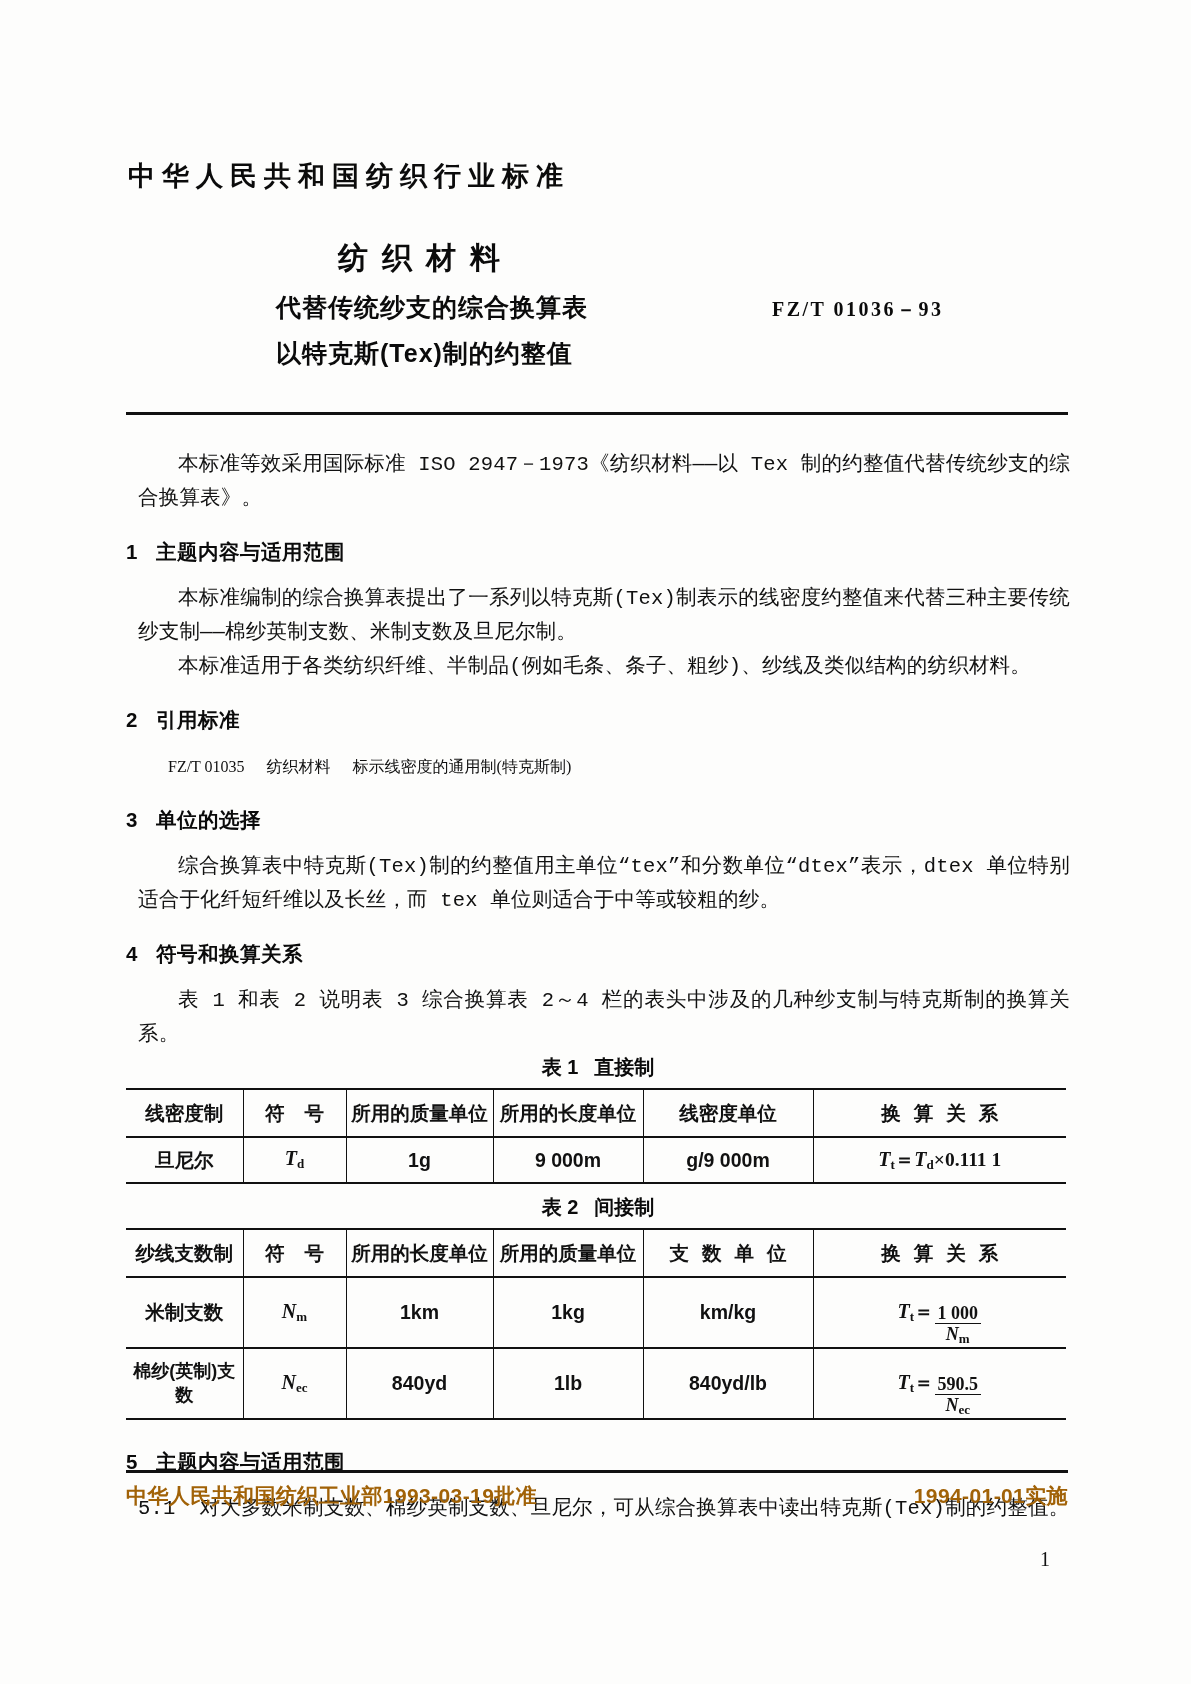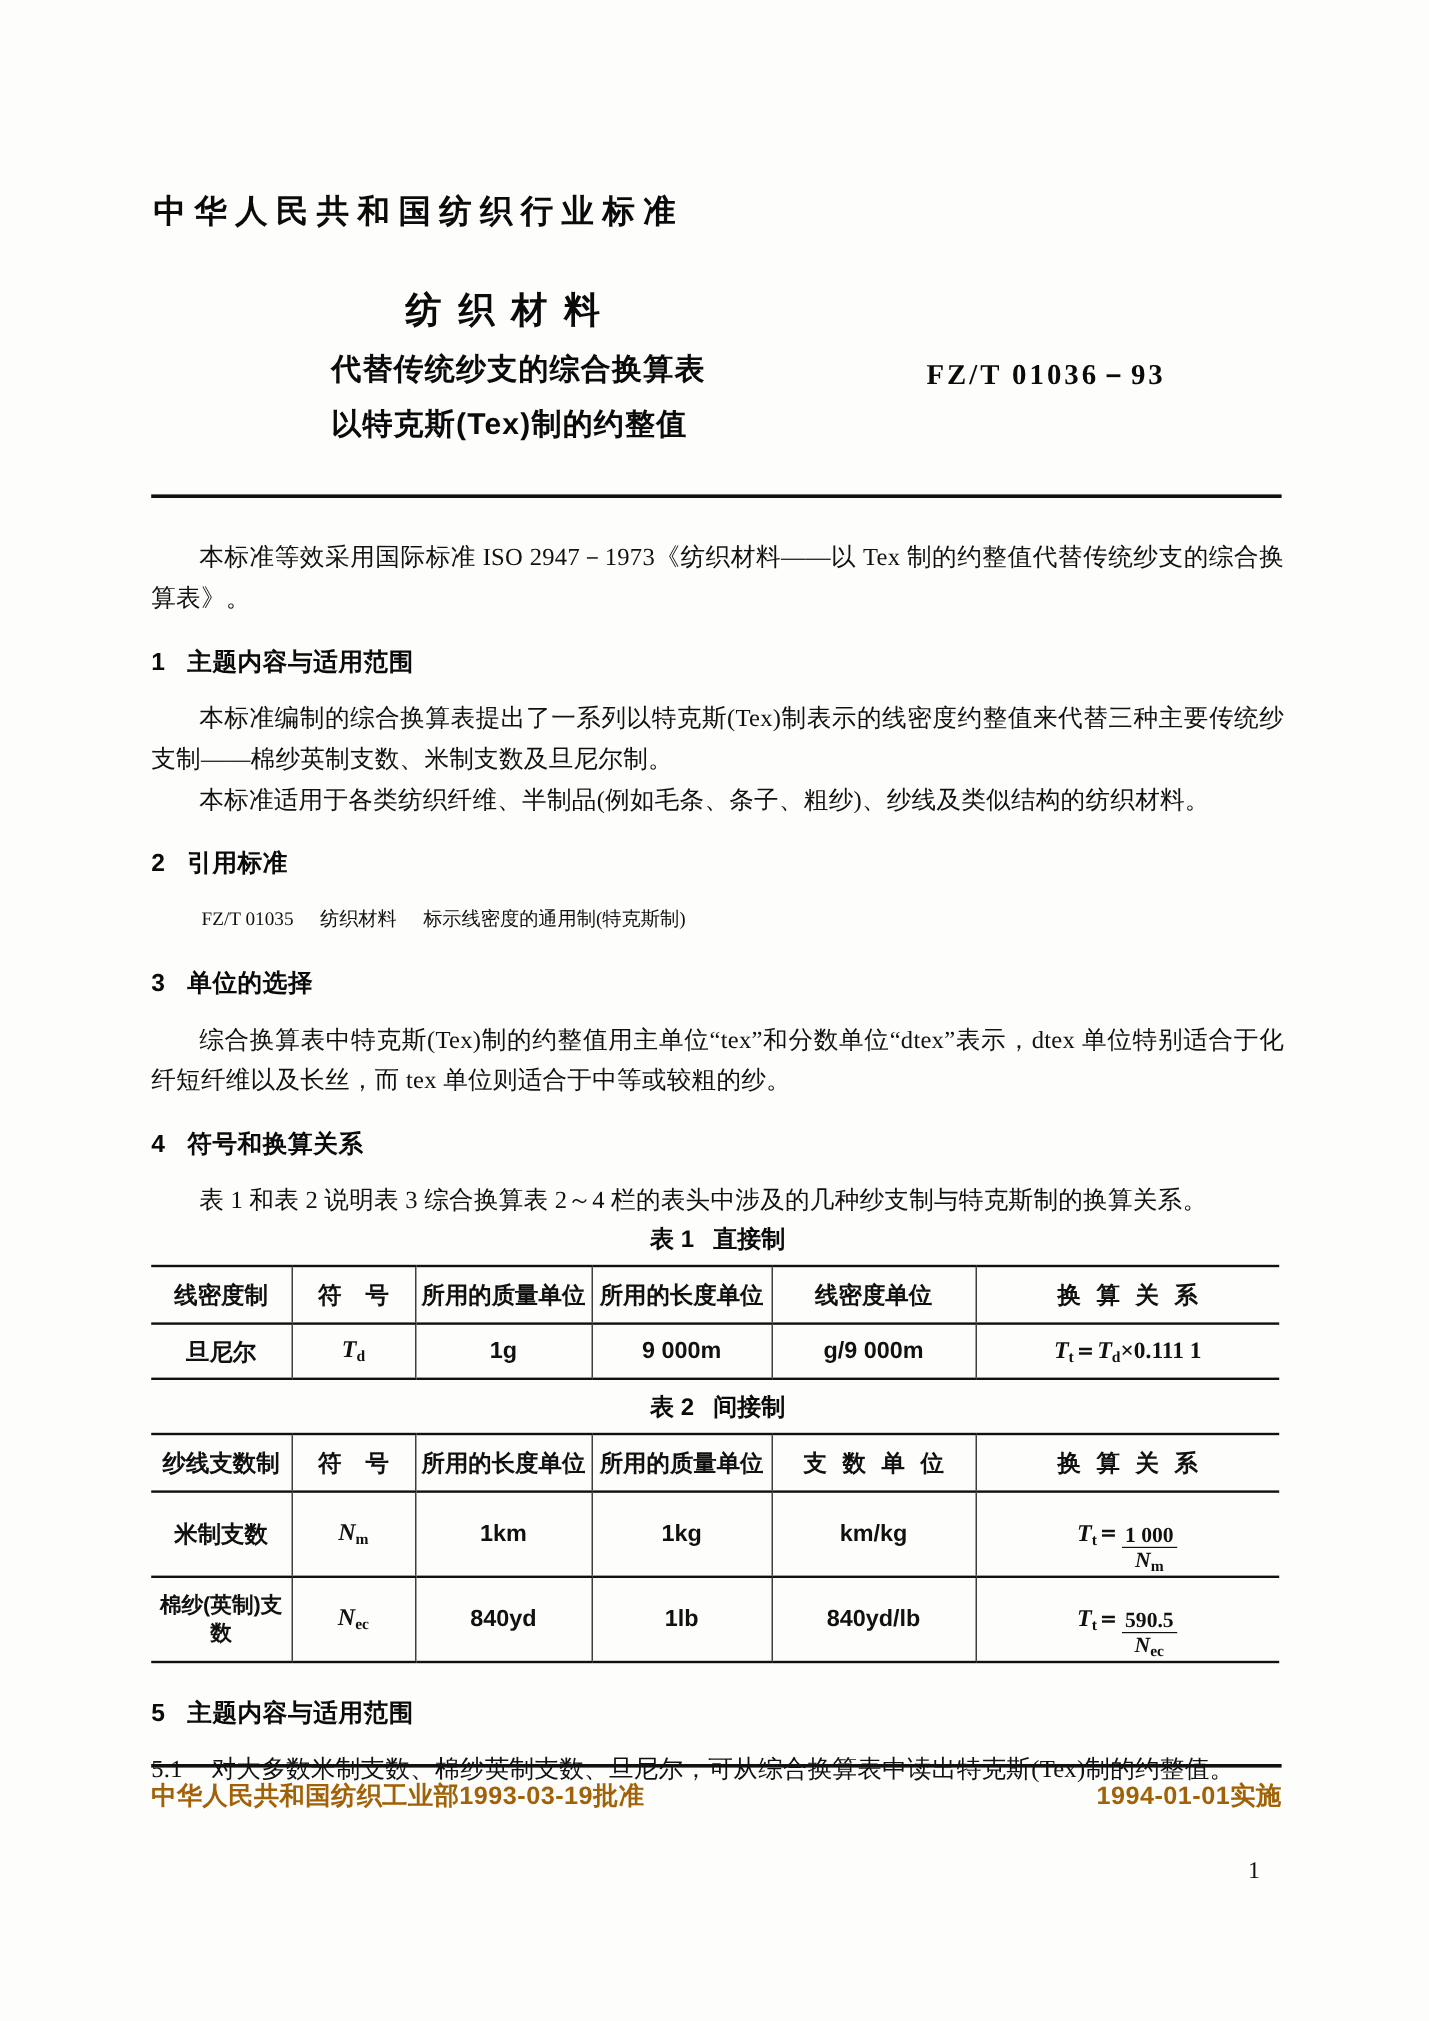--- a/index.html
+++ b/index.html
@@ -64,21 +64,21 @@
   }
   .sub-title2 {
     margin-top: 12px;
   }
   .std-no {
     position: absolute;
     left: 772px;
     top: 296px;
     font-family: "Liberation Serif", "DejaVu Serif", serif;
     font-weight: bold;
-    font-size: 24px;
+    font-size: 20px;
     letter-spacing: 2.5px;
     color: #0b0b0b;
     white-space: nowrap;
   }
 
   .rule-top {
     position: absolute;
     left: 126px;
     top: 412px;
     width: 942px;
@@ -87,22 +87,22 @@
   }
 
   
   .content {
     position: absolute;
     left: 126px;
     top: 448px;
     width: 944px;
   }
   p.para {
-    margin: 0 0 0 0;
-    font-family: Liberation Serif, serif;
+    margin: 0 0 0 12px;
+    font-family: Liberation Mono, monospace;
     font-size: 20.5px;
     line-height: 34px;
     text-indent: 40px;
     text-align: justify;
     color: #111;
     letter-spacing: 0.2px;
   }
   p.para.noindent { text-indent: 0; }
   .gap-s { height: 14px; }
   .gap-m { height: 20px; }

